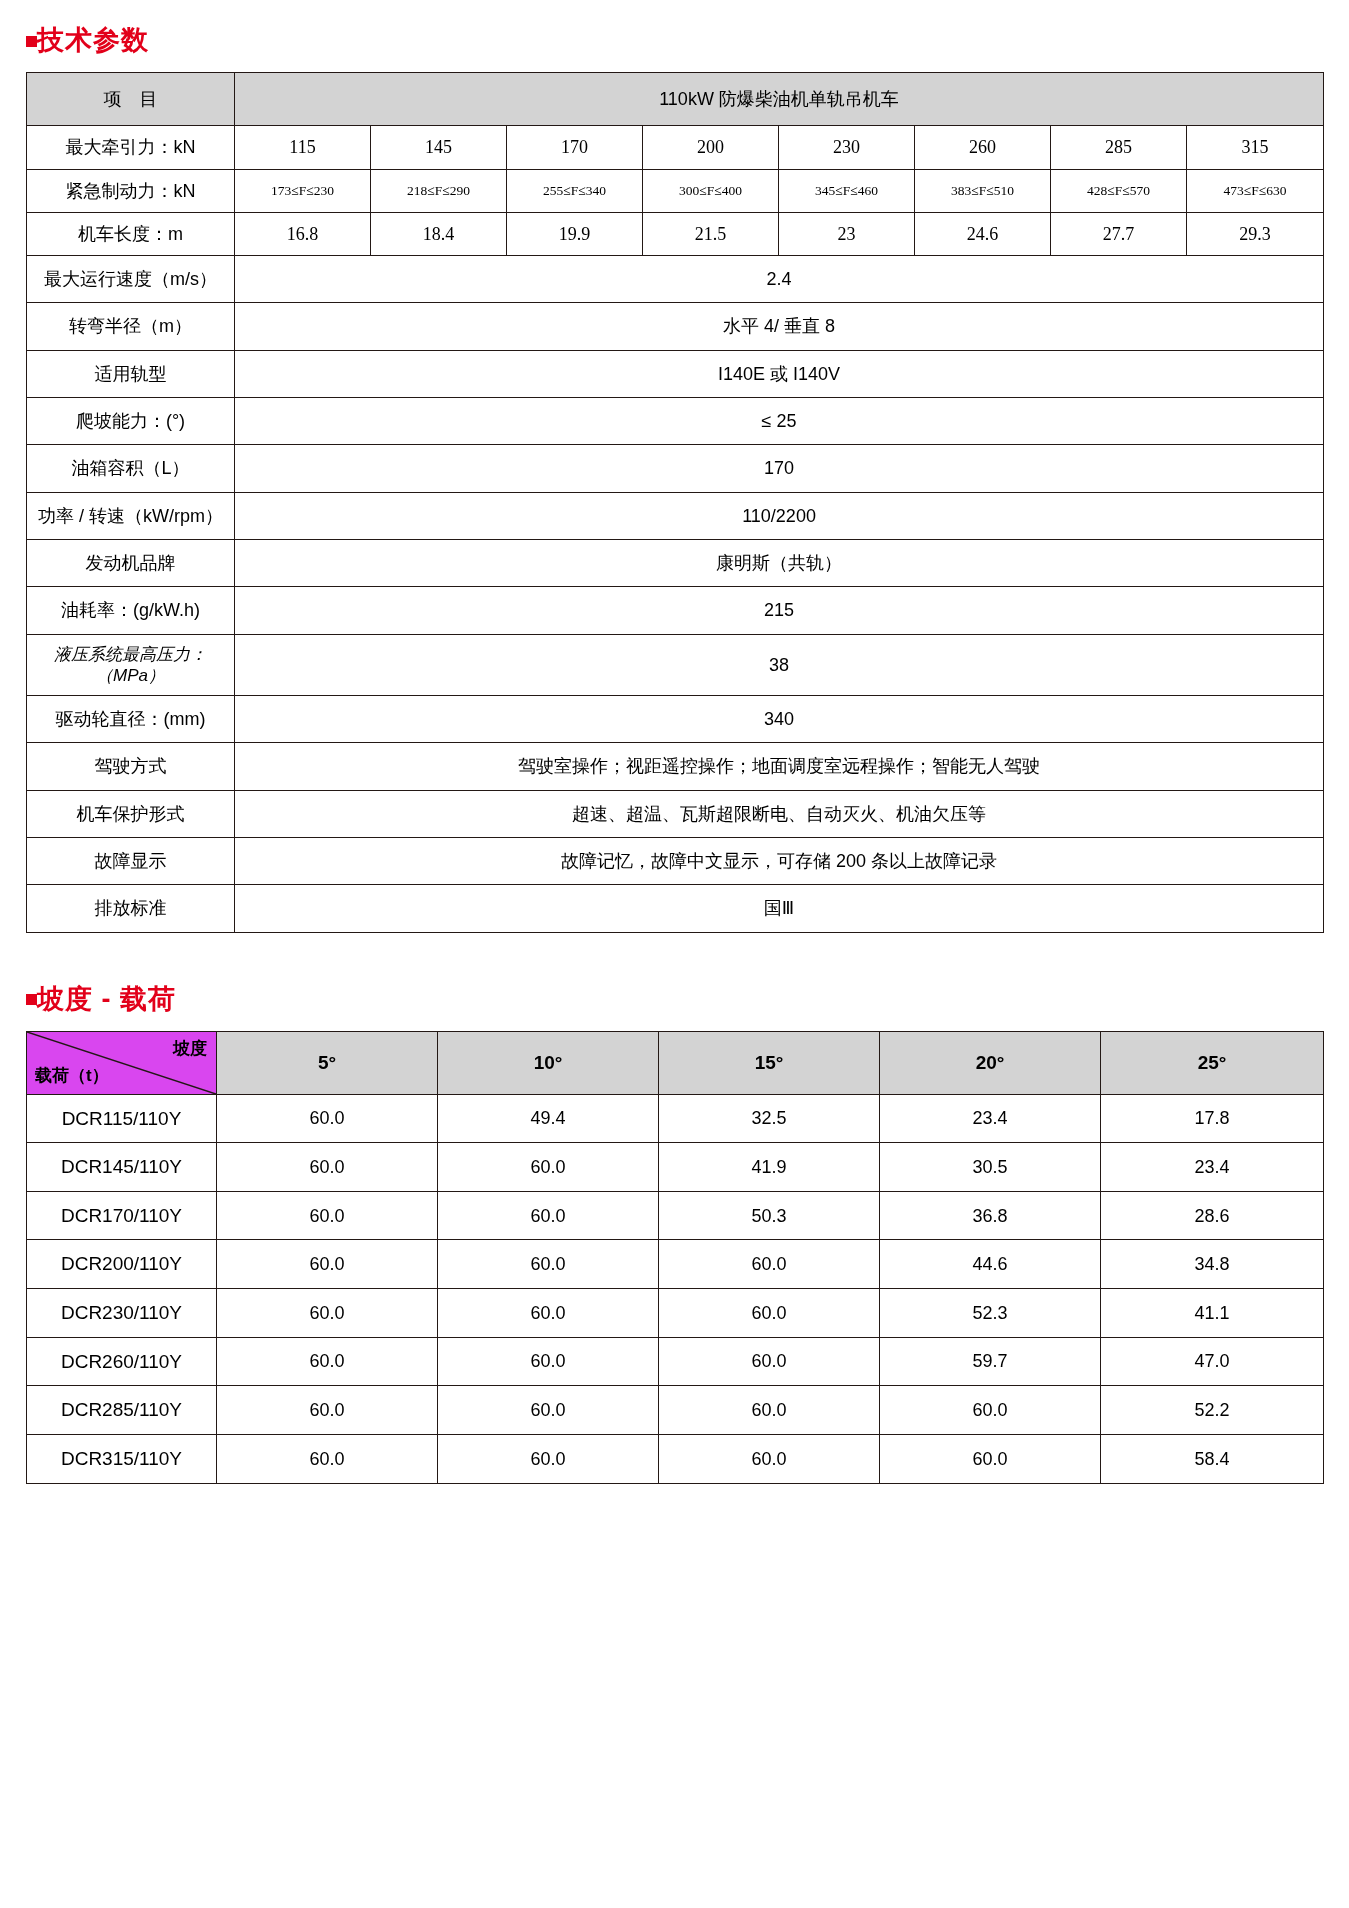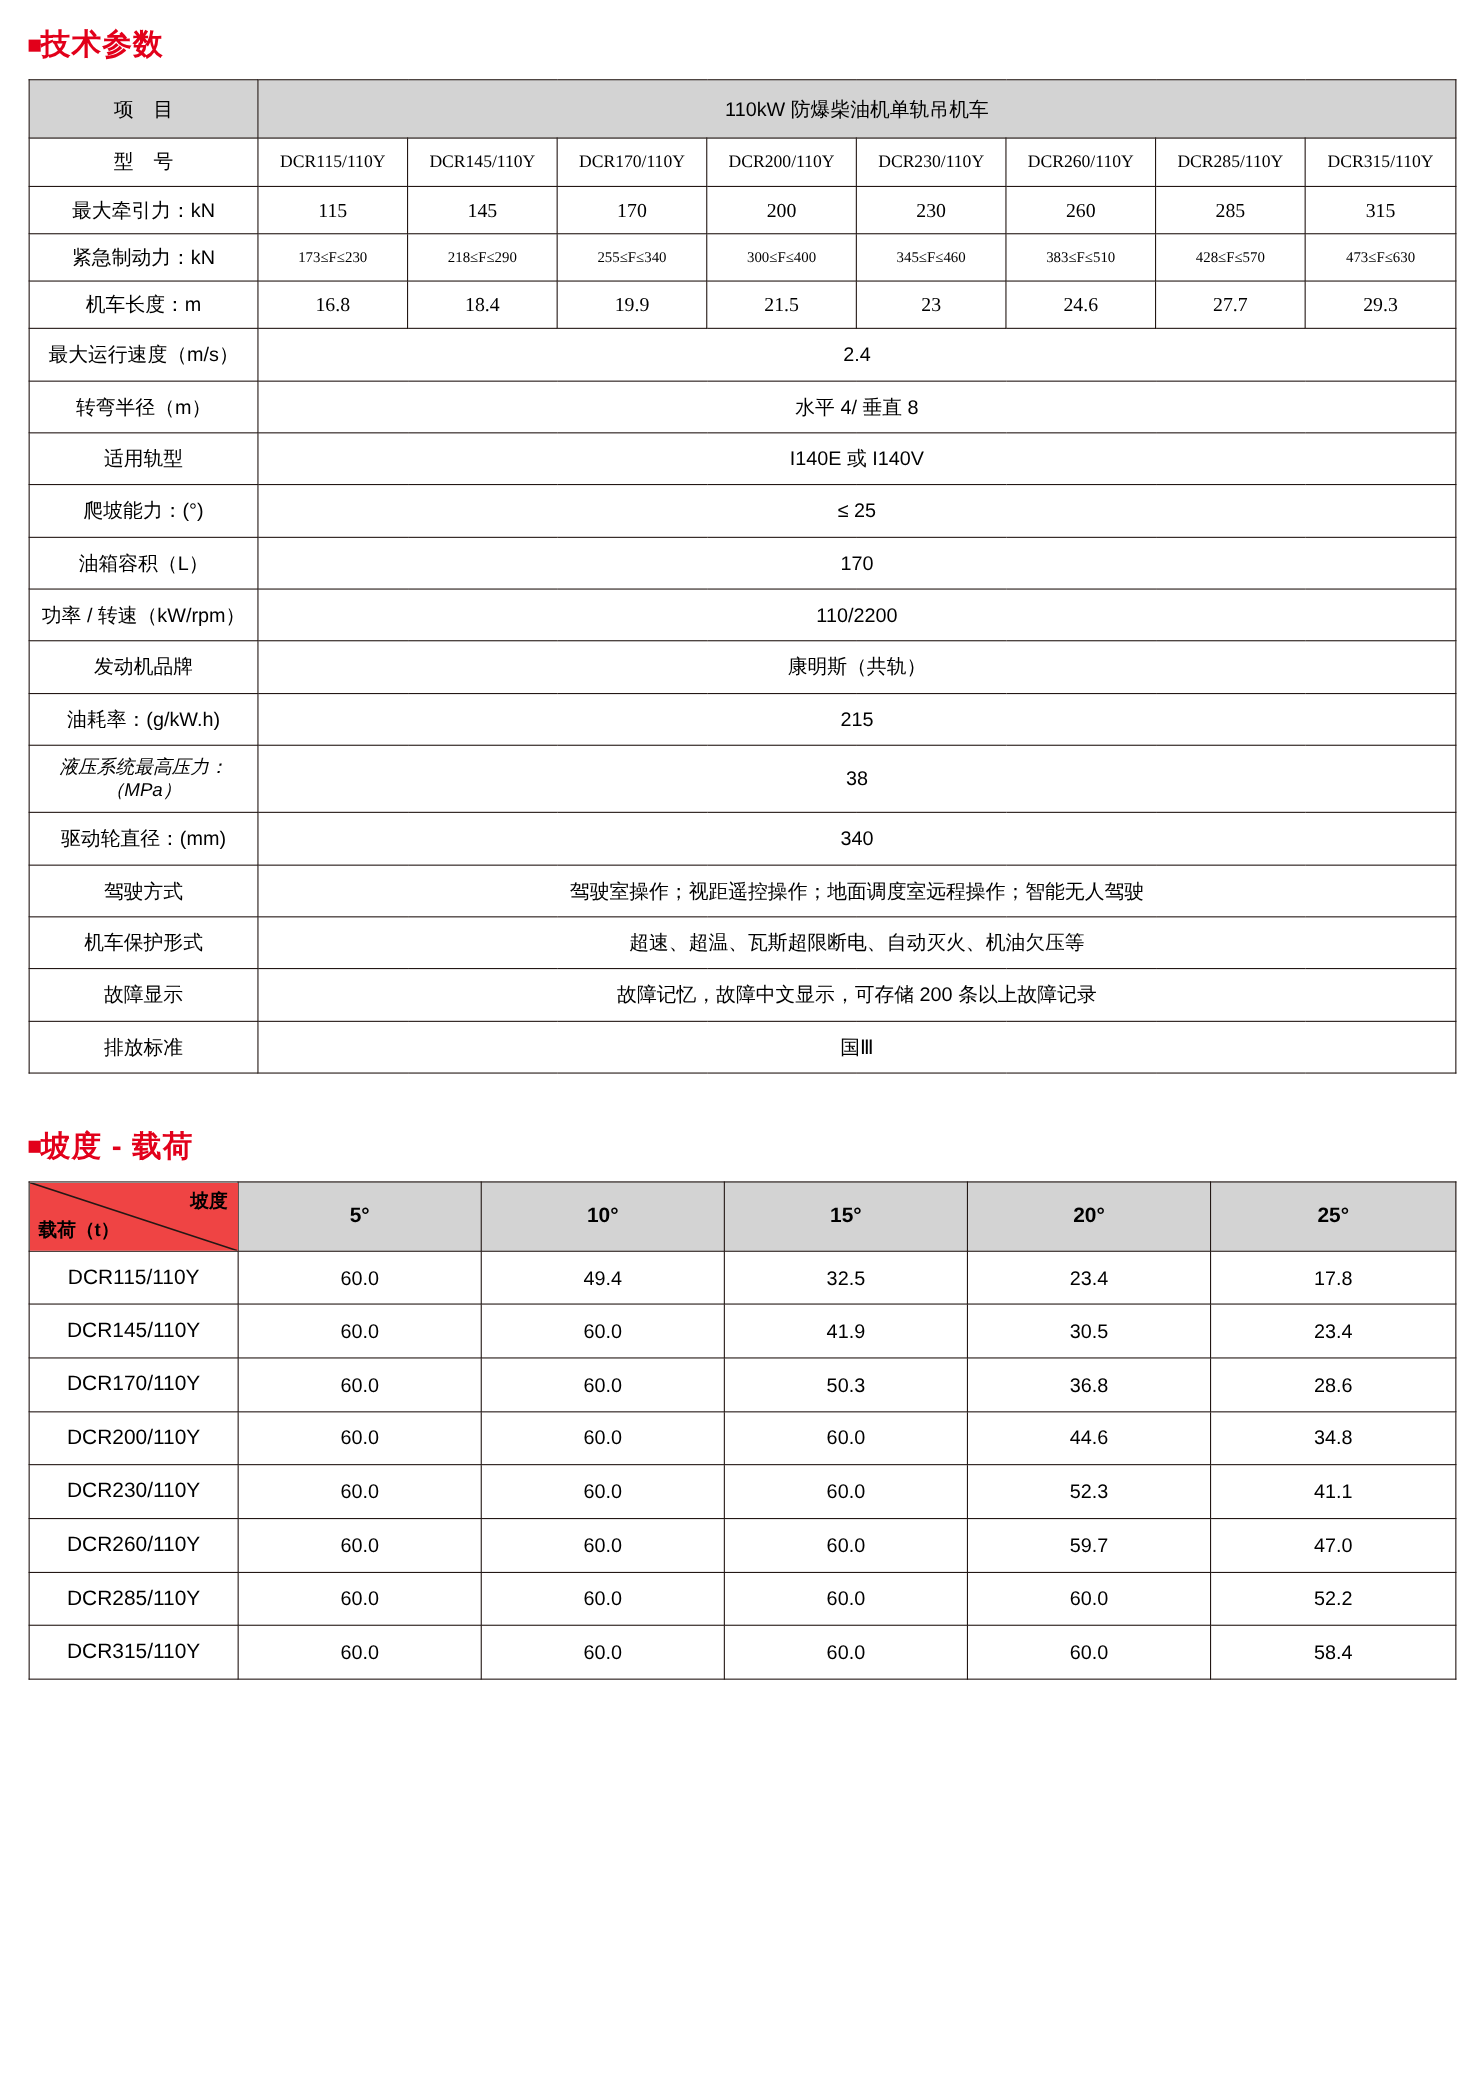--- a/index.html
+++ b/index.html
@@ -97,21 +97,21 @@
   
   table.load {
     margin-top: 8px;
   }
   table.load td {
     font-size: 18px;
     padding: 11px 4px;
     font-family: "Liberation Sans", sans-serif;
   }
   table.load td.corner {
-    background: #ef4444;
+    background: #d946ef;
     width: 190px;
     height: 62px;
     padding: 0;
     position: relative;
   }
   table.load td.colhead {
     background: #d3d3d3;
     font-weight: bold;
     font-size: 19px;
   }
@@ -166,31 +166,20 @@
         <col style="width:136px">
       <col style="width:136px">
         <col style="width:136px">
         <col style="width:136px">
         <col style="width:137px">
     </colgroup>
     <tbody id="spec-body">
       <tr>
         <td class="label head-grey">项　目</td>
         <td class="title-cell" colspan="8">110kW 防爆柴油机单轨吊机车</td>
-      </tr>
-      <tr>
-        <td class="label">型　号</td>
-        <td class="model">DCR115/110Y</td>
-        <td class="model">DCR145/110Y</td>
-        <td class="model">DCR170/110Y</td>
-        <td class="model">DCR200/110Y</td>
-        <td class="model">DCR230/110Y</td>
-        <td class="model">DCR260/110Y</td>
-        <td class="model">DCR285/110Y</td>
-        <td class="model">DCR315/110Y</td>
       </tr>
     <tr>
           <td class="label">最大牵引力：kN</td>
           <td class="num">115</td>
           <td class="num">145</td>
           <td class="num">170</td>
           <td class="num">200</td>
           <td class="num">230</td>
           <td class="num">260</td>
           <td class="num">285</td>

